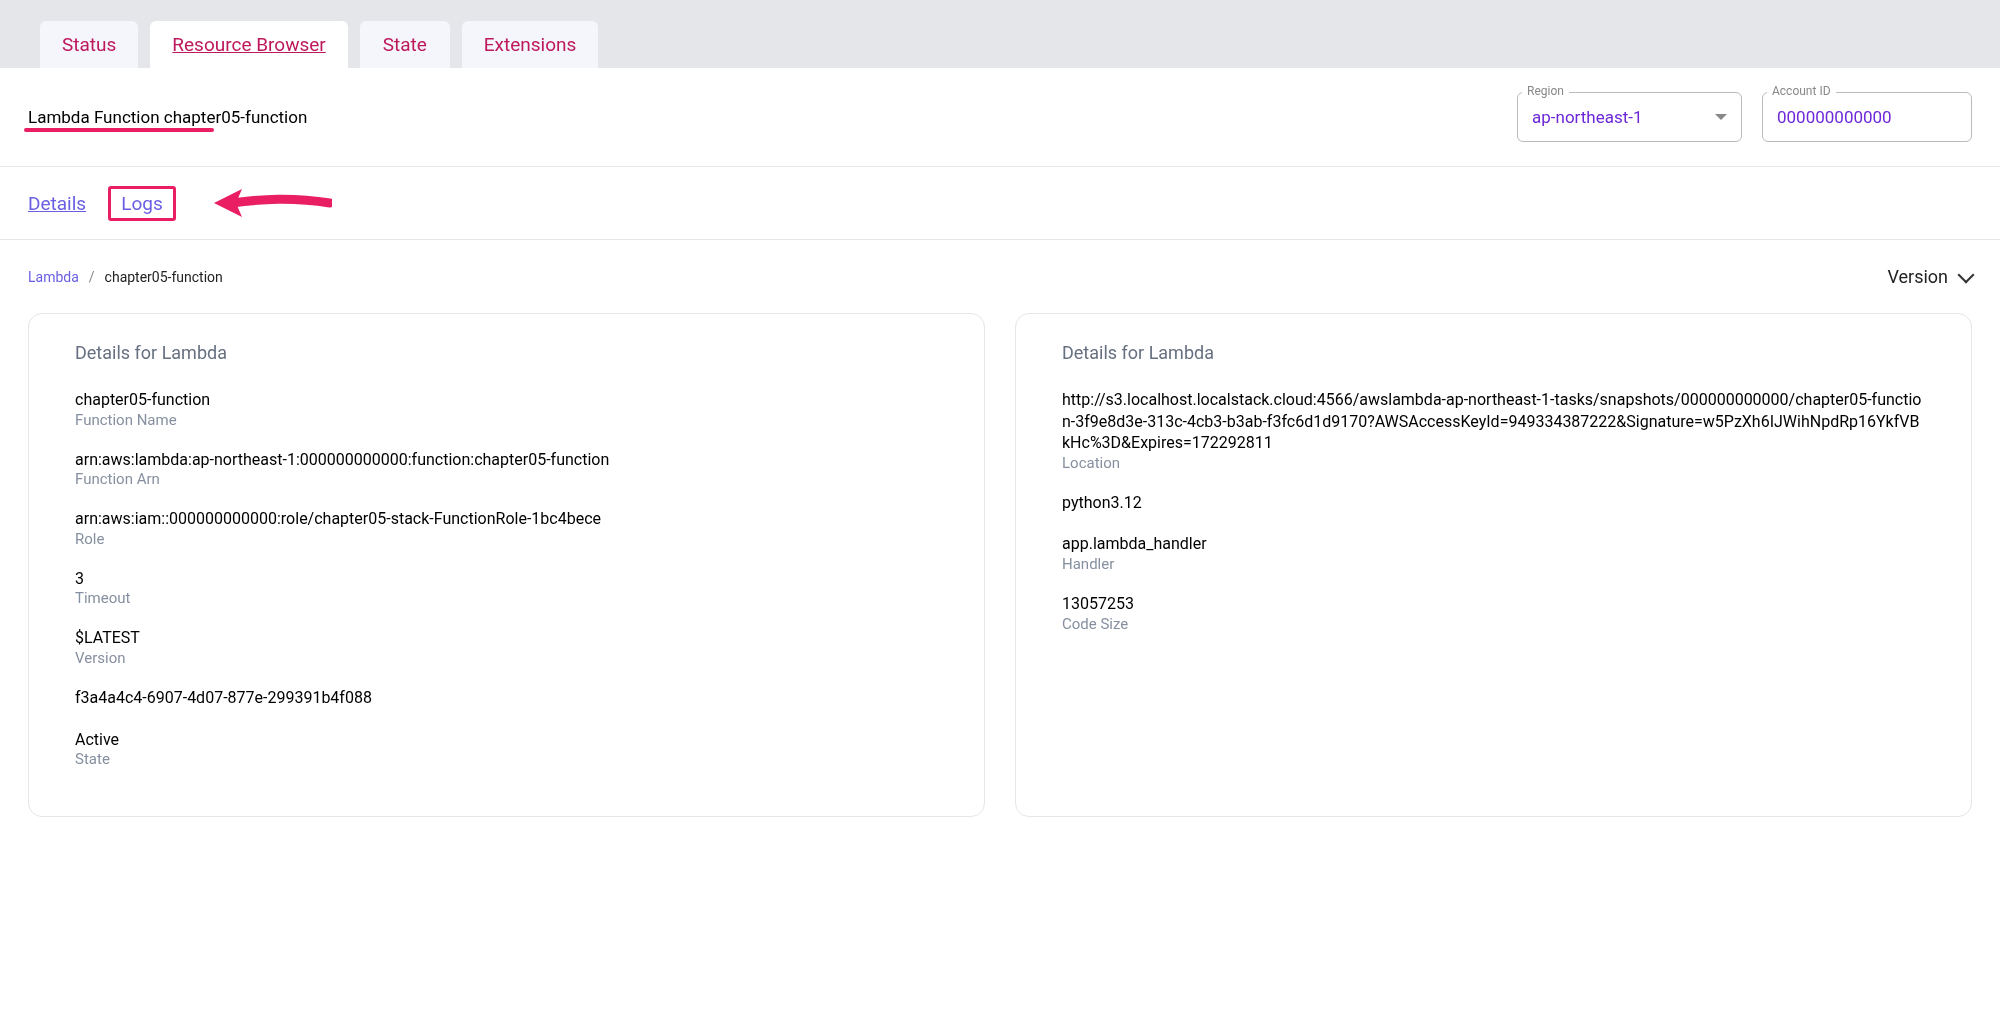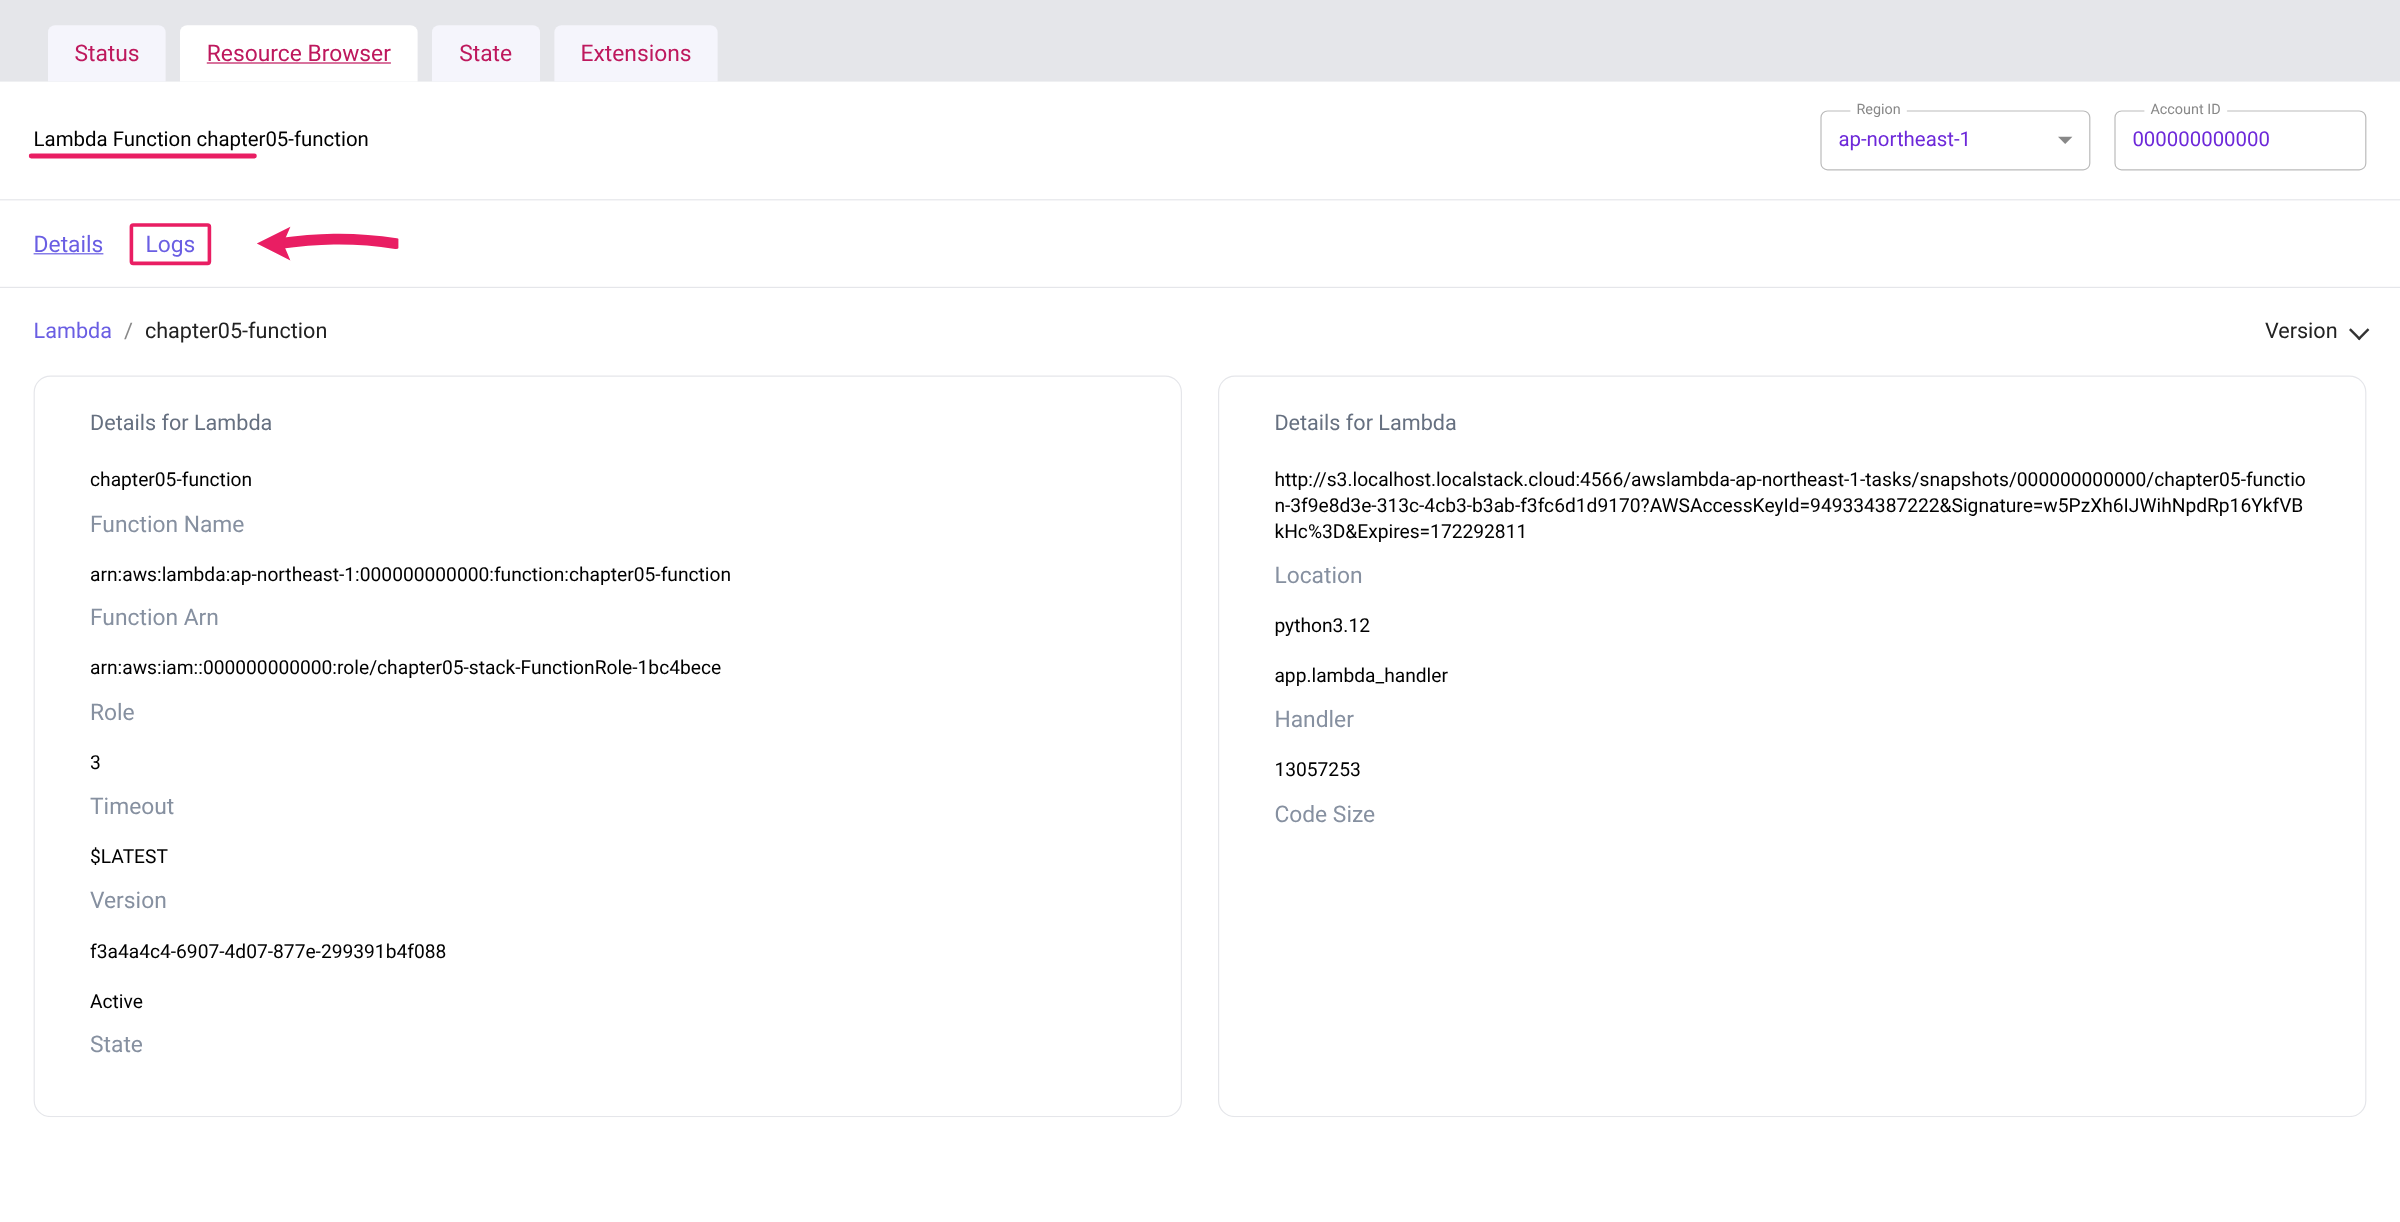--- a/index.html
+++ b/index.html
@@ -61,21 +61,21 @@
       position: relative;
       border: 1px solid #bbb;
       border-radius: 6px;
       padding: 14px 14px;
       min-width: 210px;
       background: #fff;
     }
     .field-wrapper .legend {
       position: absolute;
       top: -9px;
-      left: 24px;
+      left: 4px;
       background: #fff;
       padding: 0 5px;
       font-size: 12px;
       color: #888;
     }
     .field-value {
       font-size: 17px;
       color: #6d28d9;
     }
     .field-wrapper.select {
@@ -126,21 +126,21 @@
     .breadcrumb-row {
       display: flex;
       align-items: center;
       justify-content: space-between;
       padding: 26px 28px;
     }
     .breadcrumb {
       display: flex;
       align-items: center;
       gap: 10px;
-      font-size: 18px;
+      font-size: 14px;
     }
     .breadcrumb a {
       color: #6a5ee3;
       text-decoration: none;
       cursor: pointer;
     }
     .breadcrumb .sep {
       color: #888;
     }
     .breadcrumb .current {
@@ -183,23 +183,23 @@
     .prop {
       margin-bottom: 20px;
     }
     .prop-value {
       font-size: 16px;
       color: #000;
       word-break: break-all;
       line-height: 1.35;
     }
     .prop-label {
-      font-size: 19px;
+      font-size: 15px;
       color: #8690a0;
-      margin-top: 14px;
+      margin-top: 0;
     }
   </style>
 </head>
 <body>
 
 <div class="top-tabs-bar">
   <div class="top-tab inactive">Status</div>
   <div class="top-tab active">Resource Browser</div>
   <div class="top-tab inactive">State</div>
   <div class="top-tab inactive">Extensions</div>

